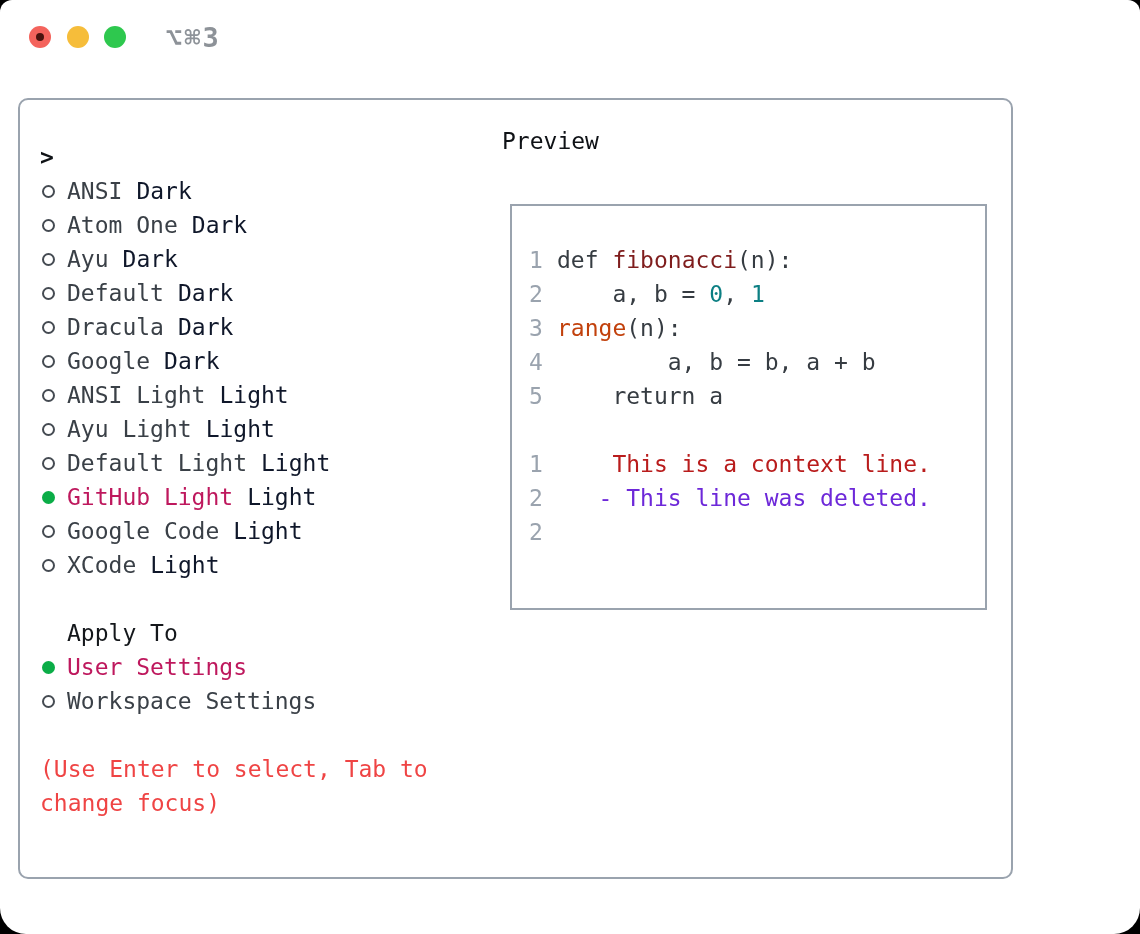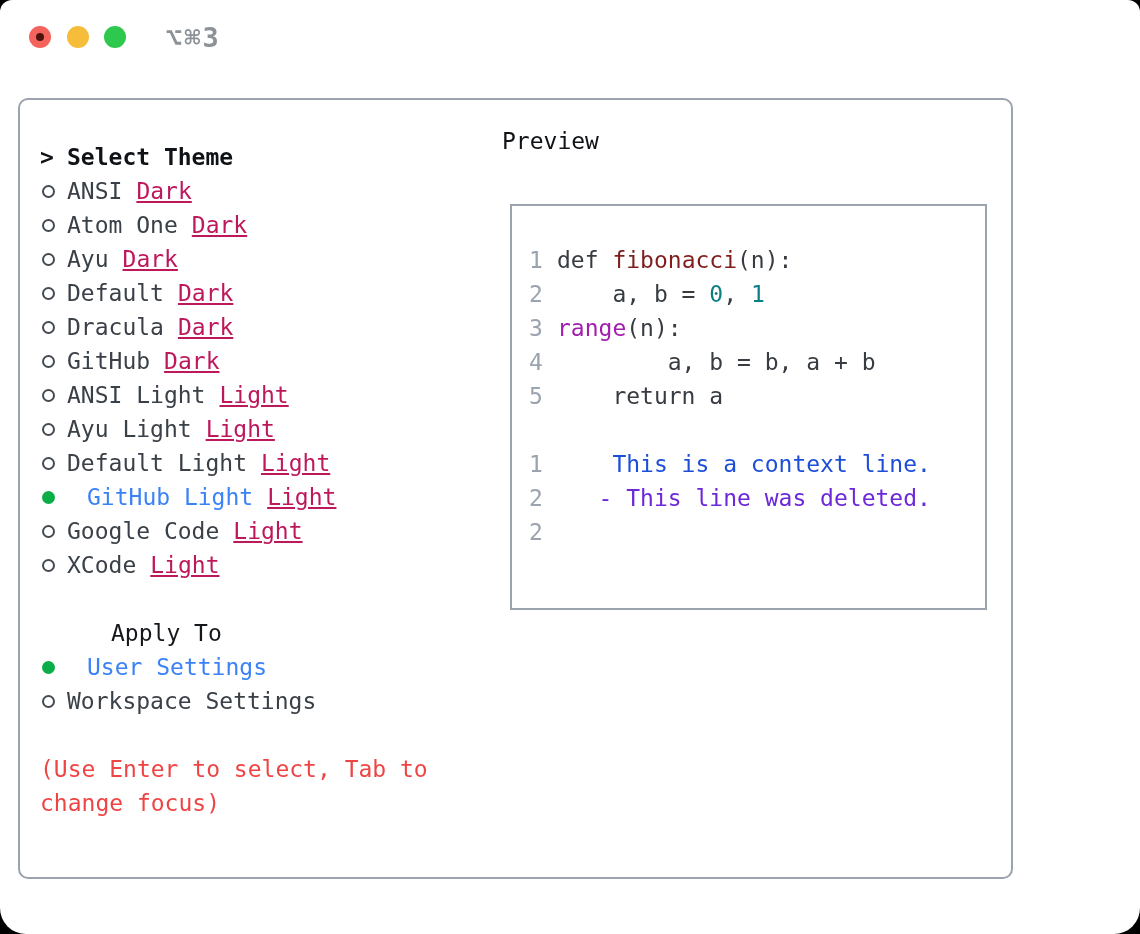--- a/index.html
+++ b/index.html
@@ -22,39 +22,39 @@
   
   .panel { position:absolute; left:18px; top:98px; width:995px; height:781px;
            border:2px solid #9aa3ae; border-radius:10px; background:#fff; }
   
   .left-col { position:absolute; left:20px; top:40px; font-size:23px; color:#3a4047; }
   .row { height:34px; display:flex; align-items:center; white-space:pre; }
   .marker { width:27px; display:flex; align-items:center; flex:none; }
   .chev { font-weight:bold; color:#0f1216; font-size:23px; }
   .bullet { width:13px; height:13px; border:2px solid #454b52; border-radius:50%; margin-left:2px; }
   .row.selected .bullet { background:#0bad47; border-color:#0bad47; }
-  .row.selected .label { color:#3b82f6;margin-left:20px; }
+  .row.selected .label { color:#be185d; }
   .heading { font-weight:bold; color:#0f1216; }
-  .subheading { color:#14171b;margin-left:44px; }
-  .badge { color:#be185d; margin-left:14px;text-decoration:underline; }
+  .subheading { color:#14171b; }
+  .badge { color:#0f172a; margin-left:14px; }
   .hint { color:#ef4444; white-space:pre; }
   .spacer { height:34px; }
   
   .preview-title { position:absolute; left:482px; top:24px; font-size:23px; font-weight:normal;
                    color:#0f1216; height:34px; display:flex; align-items:center; }
   .preview-box { position:absolute; left:490px; top:104px; width:477px; height:406px;
                  border:2px solid #9aa3ae; background:#fff; padding:37px 0 0 17px; overflow:hidden; }
   .code-line { height:34px; display:flex; align-items:center; font-size:23px; white-space:pre; }
   .ln { display:inline-block; width:28px; color:#9aa3ae; flex:none; white-space:pre; }
   .seg { white-space:pre; }
   .c-text    { color:#363c42; }
   .c-fn      { color:#7f1d1d; }
   .c-num     { color:#0c7f83; }
-  .c-builtin { color:#a21caf; }
-  .c-context { color:#1d4ed8; }
+  .c-builtin { color:#c2410c; }
+  .c-context { color:#b91c1c; }
   .c-deleted { color:#6d28d9; }
   .c-added   { color:#00bc0c; }
 </style>
 </head>
 <body>
 
 <div class="screen">
 
   <div class="titlebar">
     <div class="light red"></div>
@@ -62,21 +62,20 @@
     <div class="light green"></div>
     <div class="win-title">⌥⌘3</div>
   </div>
 
   <div class="panel">
 
     <div class="left-col">
 
       <div class="row">
         <span class="marker"><span class="chev">&gt;</span></span>
-        <span class="heading">Select Theme</span>
       </div>
 
       <div class="row">
         <span class="marker"><span class="bullet"></span></span>
         <span class="label">ANSI</span>
         <span class="badge">Dark</span>
       </div>
       <div class="row">
         <span class="marker"><span class="bullet"></span></span>
         <span class="label">Atom One</span>
@@ -92,21 +91,21 @@
         <span class="label">Default</span>
         <span class="badge">Dark</span>
       </div>
       <div class="row">
         <span class="marker"><span class="bullet"></span></span>
         <span class="label">Dracula</span>
         <span class="badge">Dark</span>
       </div>
       <div class="row">
         <span class="marker"><span class="bullet"></span></span>
-        <span class="label">GitHub</span>
+        <span class="label">Google</span>
         <span class="badge">Dark</span>
       </div>
       <div class="row">
         <span class="marker"><span class="bullet"></span></span>
         <span class="label">ANSI Light</span>
         <span class="badge">Light</span>
       </div>
       <div class="row">
         <span class="marker"><span class="bullet"></span></span>
         <span class="label">Ayu Light</span>

